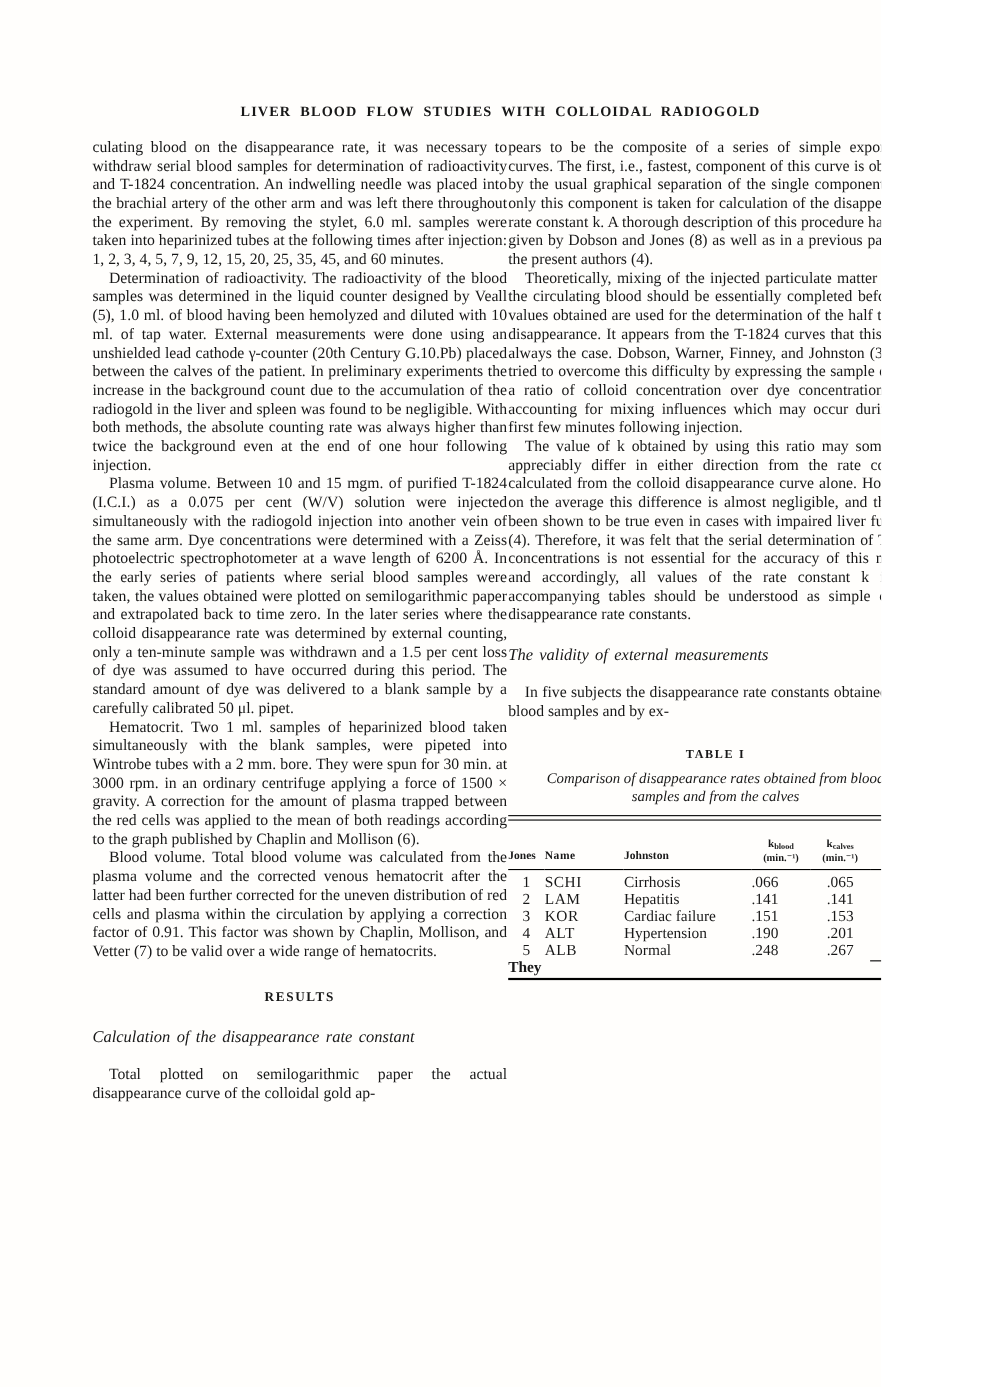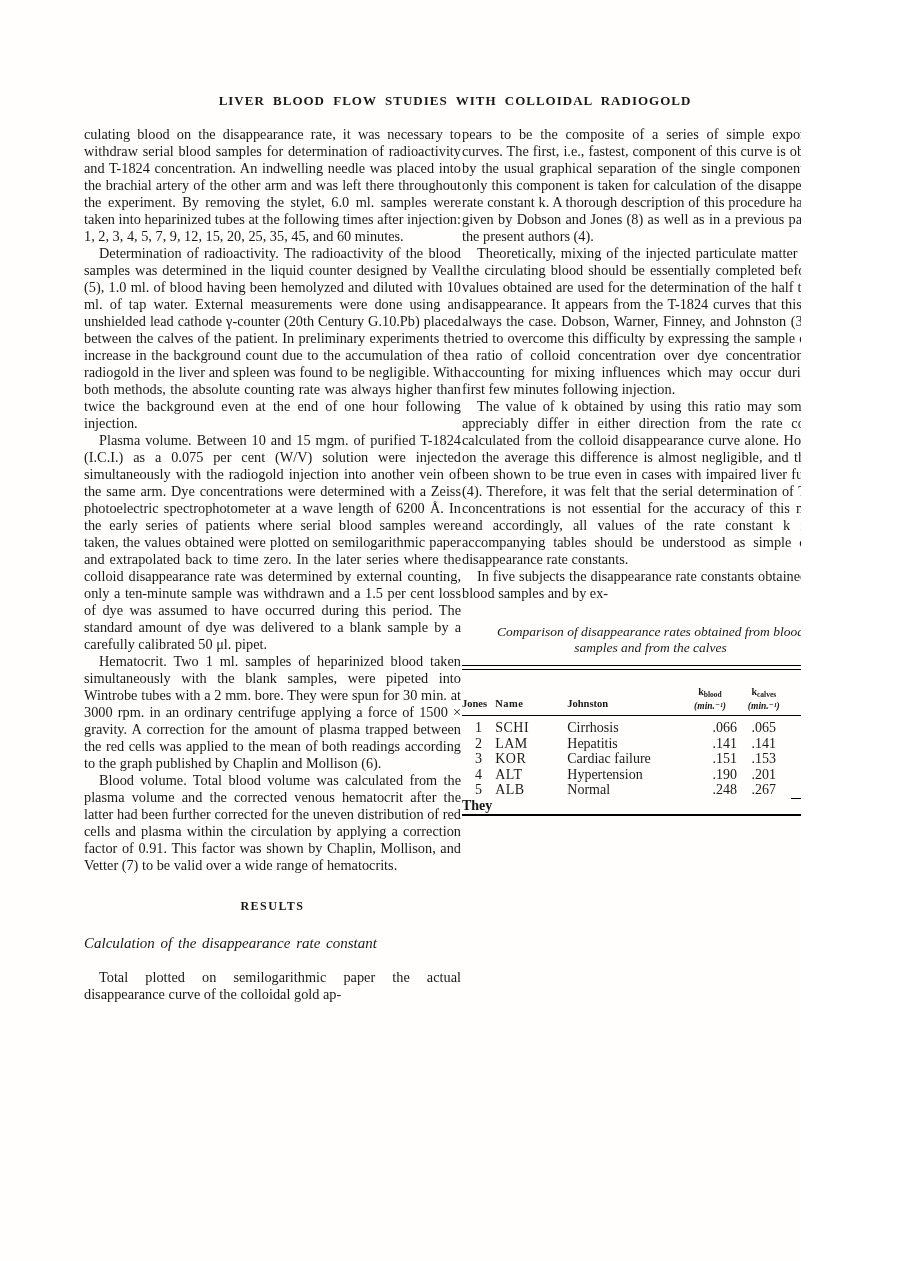--- a/index.html
+++ b/index.html
@@ -95,32 +95,32 @@
   }
   table.data th {
     font-weight: bold;
     font-size: 10.5px;
     vertical-align: bottom;
     padding: 14px 0 3px 0;
     text-align: left;
   }
   table.data th.kcol { text-align: center; font-size: 10px; line-height: 11px; }
   table.data th.ratio-col { text-align: center; font-size: 10px; }
-  table.data th .unit { font-style: italic; font-weight: bold; font-size: 9.5px; text-align: right; }
+  table.data th .unit { font-weight: bold; font-size: 9.5px; text-align: right; }
   table.data thead th { border-bottom: 1px solid #000; }
   table.data td {
     font-size: 14px;
     line-height: 15.5px;
     padding: 0;
   }
   tbody tr:first-child td { padding-top: 4px; }
   .c-case  { width: 34px;  text-align: center; }
   .c-name  { width: 76px;  letter-spacing: 0.5px; }
   .c-diag  { width: 120px; }
-  .c-kb    { width: 56px;  text-align: right; }
+  .c-kb    { width: 56px;  text-align: left; }
   .c-kc    { width: 56px;  text-align: center; }
   .c-ratio { width: 50px;  text-align: right; }
   td.mean-label { font-weight: bold; padding-top: 7px; padding-bottom: 3px; }
   td.mean-value {
     border-top: 1px solid #000;
     text-align: right;
     padding-top: 7px;
     padding-bottom: 3px;
   }
   .btm-rule { border-top: 2px solid #000; height: 0; }
@@ -144,23 +144,25 @@
     <p class="indent"><span class="lead">Blood volume.</span> <span>Total blood volume was calculated from the plasma volume and the corrected venous hematocrit after the latter had been further corrected for the uneven distribution of red cells and plasma within the circulation by applying a correction factor of 0.91. This factor was shown by Chaplin, Mollison, and Vetter (7) to be valid over a wide range of hematocrits.</span></p>
     <div class="results-heading">RESULTS</div>
     <div class="subheading">Calculation of the disappearance rate constant</div>
     <p class="indent closing">Total plotted on semilogarithmic paper the actual disappearance curve of the colloidal gold ap-</p>
   </div>
 
   <div class="col col-right">
     <p>pears to be the composite of a series of simple exponential curves. The first, i.e., fastest, component of this curve is obtained by the usual graphical separation of the single components, and only this component is taken for calculation of the disappearance rate constant k. A thorough description of this procedure has been given by Dobson and Jones (8) as well as in a previous paper by the present authors (4).</p>
     <p class="indent">Theoretically, mixing of the injected particulate matter within the circulating blood should be essentially completed before the values obtained are used for the determination of the half time of disappearance. It appears from the T-1824 curves that this is not always the case. Dobson, Warner, Finney, and Johnston (3) have tried to overcome this difficulty by expressing the sample data as a ratio of colloid concentration over dye concentration, thus accounting for mixing influences which may occur during the first few minutes following injection.</p>
     <p class="indent">The value of k obtained by using this ratio may sometimes appreciably differ in either direction from the rate constant calculated from the colloid disappearance curve alone. However, on the average this difference is almost negligible, and this has been shown to be true even in cases with impaired liver function (4). Therefore, it was felt that the serial determination of T-1824 concentrations is not essential for the accuracy of this method and accordingly, all values of the rate constant k in the accompanying tables should be understood as simple colloid disappearance rate constants.</p>
+    <div class="subheading">The validity of external measurements</div>
     <p class="indent">In five subjects the disappearance rate constants obtained from blood samples and by ex-</p>
 
     <div class="table-block">
+      <div class="table-label">TABLE I</div>
       <div class="table-caption">Comparison of disappearance rates obtained from blood samples and from the calves</div>
       <div class="dbl-rule"></div>
       <table class="data">
         <thead>
           <tr>
             <th class="c-case">Jones</th>
             <th class="c-name">Name</th>
             <th class="c-diag">Johnston</th>
             <th class="c-kb kcol"><span>k</span><sub>blood</sub><br><span class="unit">(min.⁻¹)</span></th>
             <th class="c-kc kcol"><span>k</span><sub>calves</sub><br><span class="unit">(min.⁻¹)</span></th>

